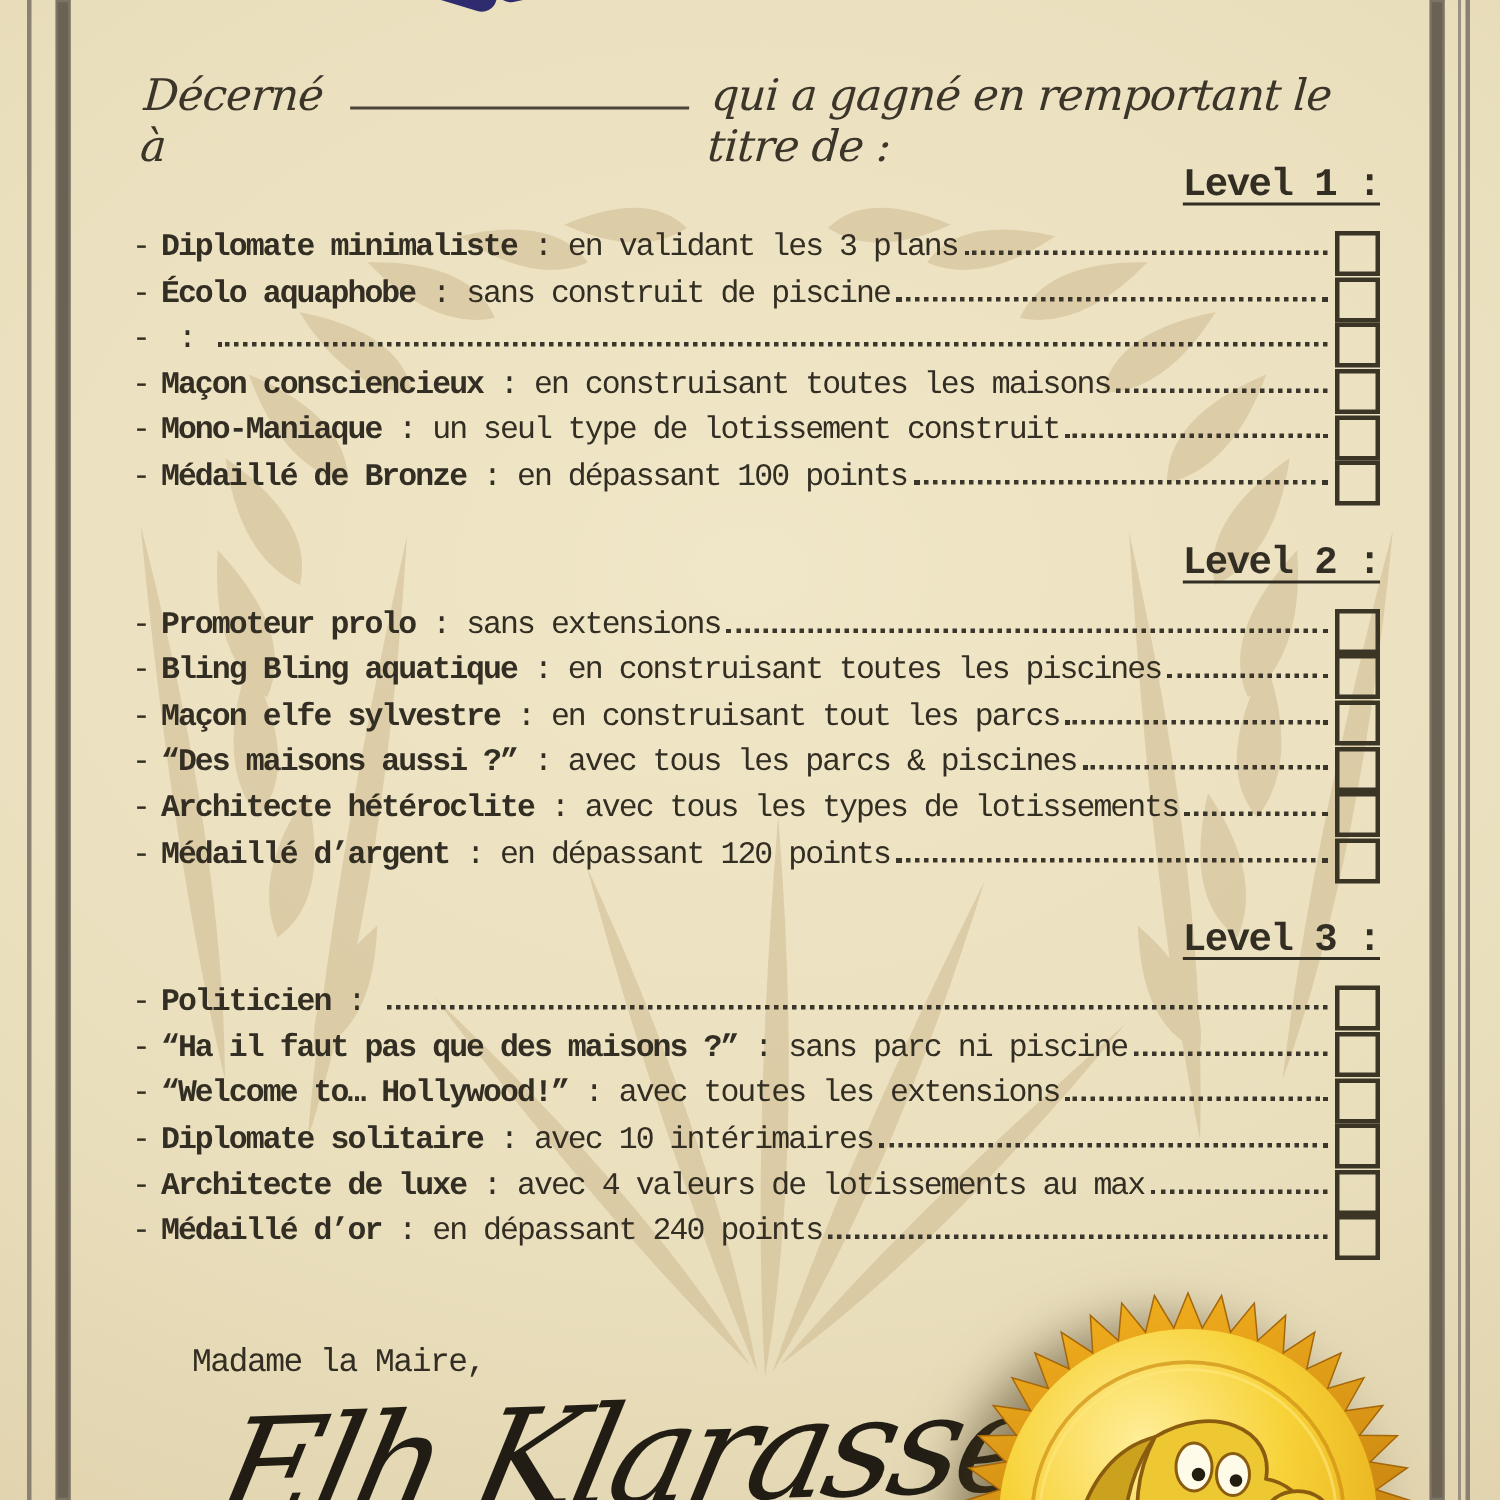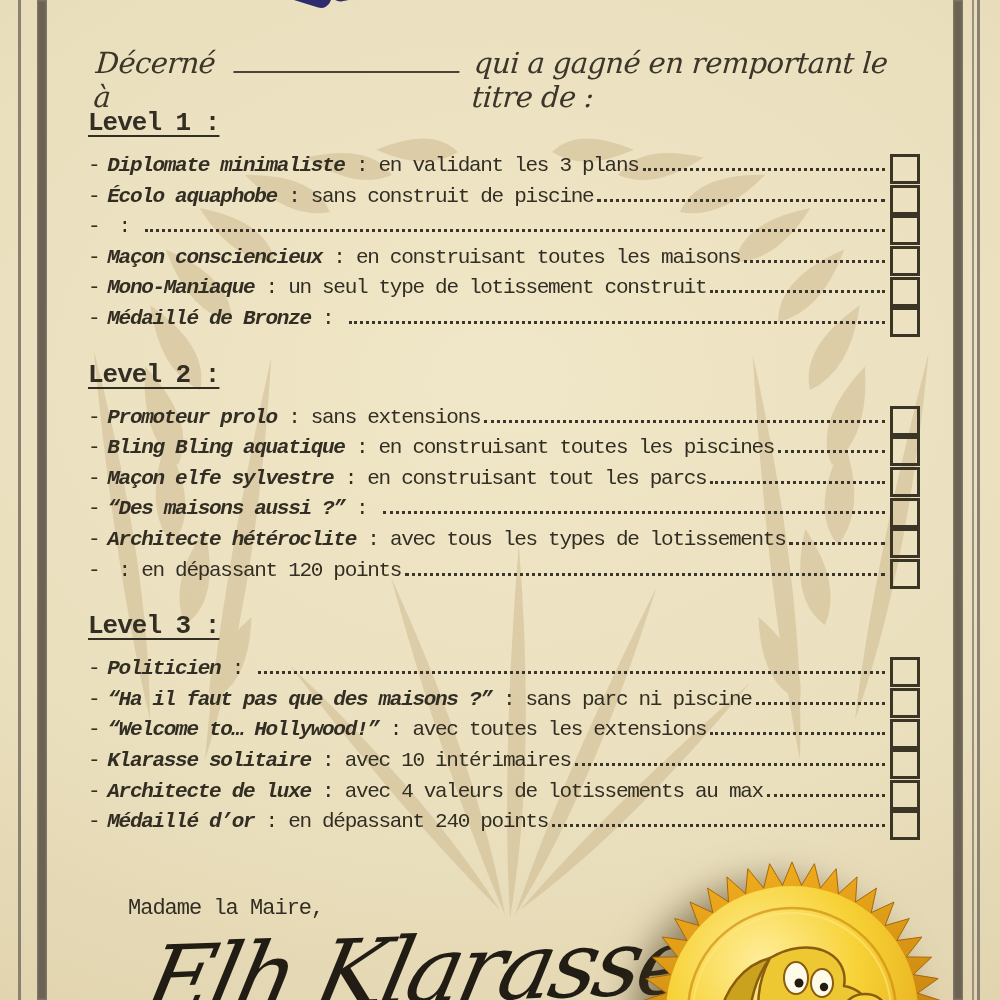--- a/index.html
+++ b/index.html
@@ -22,30 +22,30 @@
   .logo-frag{position:absolute;left:272px;top:-8px;width:120px;height:32px;}
   
   .header-row{
     position:absolute;left:95px;top:42px;width:860px;
     display:flex;align-items:baseline;
     font-family:"DejaVu Serif", serif;font-style:italic;
     font-size:29px;letter-spacing:-.6px;color:#3b352a;transform:skewX(-4deg);
   }
   .name-blank{width:255px;border-bottom:2px solid #4a443a;margin:0 14px 0 10px;height:1em;}
   
-  .levels{position:absolute;left:88px;top:108px;width:832px;color:#332e23;}
+  .levels{position:absolute;left:88px;top:108px;width:832px;color:#332e23;text-align:right;}
   .level{margin-bottom:22px;}
   .level-title{
     font-size:26px;font-weight:bold;margin:0 0 16px 0;
     text-decoration:underline;text-underline-offset:5px;text-decoration-thickness:2px;
     letter-spacing:-1px;
   }
   .row{display:flex;align-items:baseline;height:30.6px;font-size:21px;letter-spacing:-1.3px;white-space:pre;}
   .t-bullet{margin-right:8px;}
-  .t-name{font-weight:bold;font-style:italic;}
+  .t-name{font-weight:bold;}
   .dots{flex:1;border-bottom:3px dotted #3a362b;margin:0 5px 6px 4px;min-width:10px;}
   .cbx{
     width:24px;height:24px;border:3px solid #3b3526;background:transparent;
     align-self:center;flex:0 0 auto;
   }
   
   .signatory{position:absolute;left:128px;top:896px;font-size:22px;letter-spacing:-1px;color:#332e23;}
   .signature{
     position:absolute;left:150px;top:916px;width:620px;
     font-family:"DejaVu Serif", serif;font-style:italic;
@@ -142,21 +142,21 @@
     <span class="cbx"></span>
   </div>
 
   <div class="row">
     <span class="t-bullet">-</span><span class="t-name">Mono-Maniaque</span><span> : </span><span>un seul type de lotissement construit</span>
     <span class="dots"></span>
     <span class="cbx"></span>
   </div>
 
   <div class="row">
-    <span class="t-bullet">-</span><span class="t-name">Médaillé de Bronze</span><span> : </span>
+    <span class="t-bullet">-</span><span class="t-name">Médaillé de Bronze</span><span> : </span><span>en dépassant 100 points</span>
     <span class="dots"></span>
     <span class="cbx"></span>
   </div>
 </div>
   </section>
 
   <section class="level">
     <h2 class="level-title">Level 2 :</h2>
     <div>
   <div class="row">
@@ -171,33 +171,33 @@
     <span class="cbx"></span>
   </div>
 
   <div class="row">
     <span class="t-bullet">-</span><span class="t-name">Maçon elfe sylvestre</span><span> : </span><span>en construisant tout les parcs</span>
     <span class="dots"></span>
     <span class="cbx"></span>
   </div>
 
   <div class="row">
-    <span class="t-bullet">-</span><span class="t-name">“Des maisons aussi ?”</span><span> : </span>
+    <span class="t-bullet">-</span><span class="t-name">“Des maisons aussi ?”</span><span> : </span><span>avec tous les parcs &amp; piscines</span>
     <span class="dots"></span>
     <span class="cbx"></span>
   </div>
 
   <div class="row">
     <span class="t-bullet">-</span><span class="t-name">Architecte hétéroclite</span><span> : </span><span>avec tous les types de lotissements</span>
     <span class="dots"></span>
     <span class="cbx"></span>
   </div>
 
   <div class="row">
-    <span class="t-bullet">-</span><span> : </span><span>en dépassant 120 points</span>
+    <span class="t-bullet">-</span><span class="t-name">Médaillé d’argent</span><span> : </span><span>en dépassant 120 points</span>
     <span class="dots"></span>
     <span class="cbx"></span>
   </div>
 </div>
   </section>
 
   <section class="level">
     <h2 class="level-title">Level 3 :</h2>
     <div>
   <div class="row">
@@ -212,21 +212,21 @@
     <span class="cbx"></span>
   </div>
 
   <div class="row">
     <span class="t-bullet">-</span><span class="t-name">“Welcome to… Hollywood!”</span><span> : </span><span>avec toutes les extensions</span>
     <span class="dots"></span>
     <span class="cbx"></span>
   </div>
 
   <div class="row">
-    <span class="t-bullet">-</span><span class="t-name">Klarasse solitaire</span><span> : </span><span>avec 10 intérimaires</span>
+    <span class="t-bullet">-</span><span class="t-name">Diplomate solitaire</span><span> : </span><span>avec 10 intérimaires</span>
     <span class="dots"></span>
     <span class="cbx"></span>
   </div>
 
   <div class="row">
     <span class="t-bullet">-</span><span class="t-name">Architecte de luxe</span><span> : </span><span>avec 4 valeurs de lotissements au max</span>
     <span class="dots"></span>
     <span class="cbx"></span>
   </div>
 

